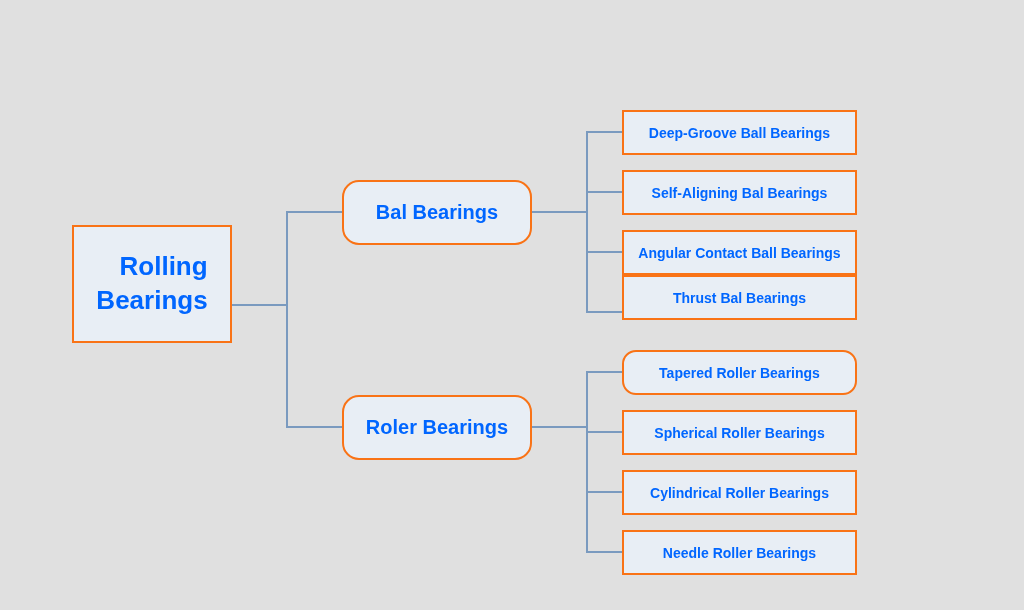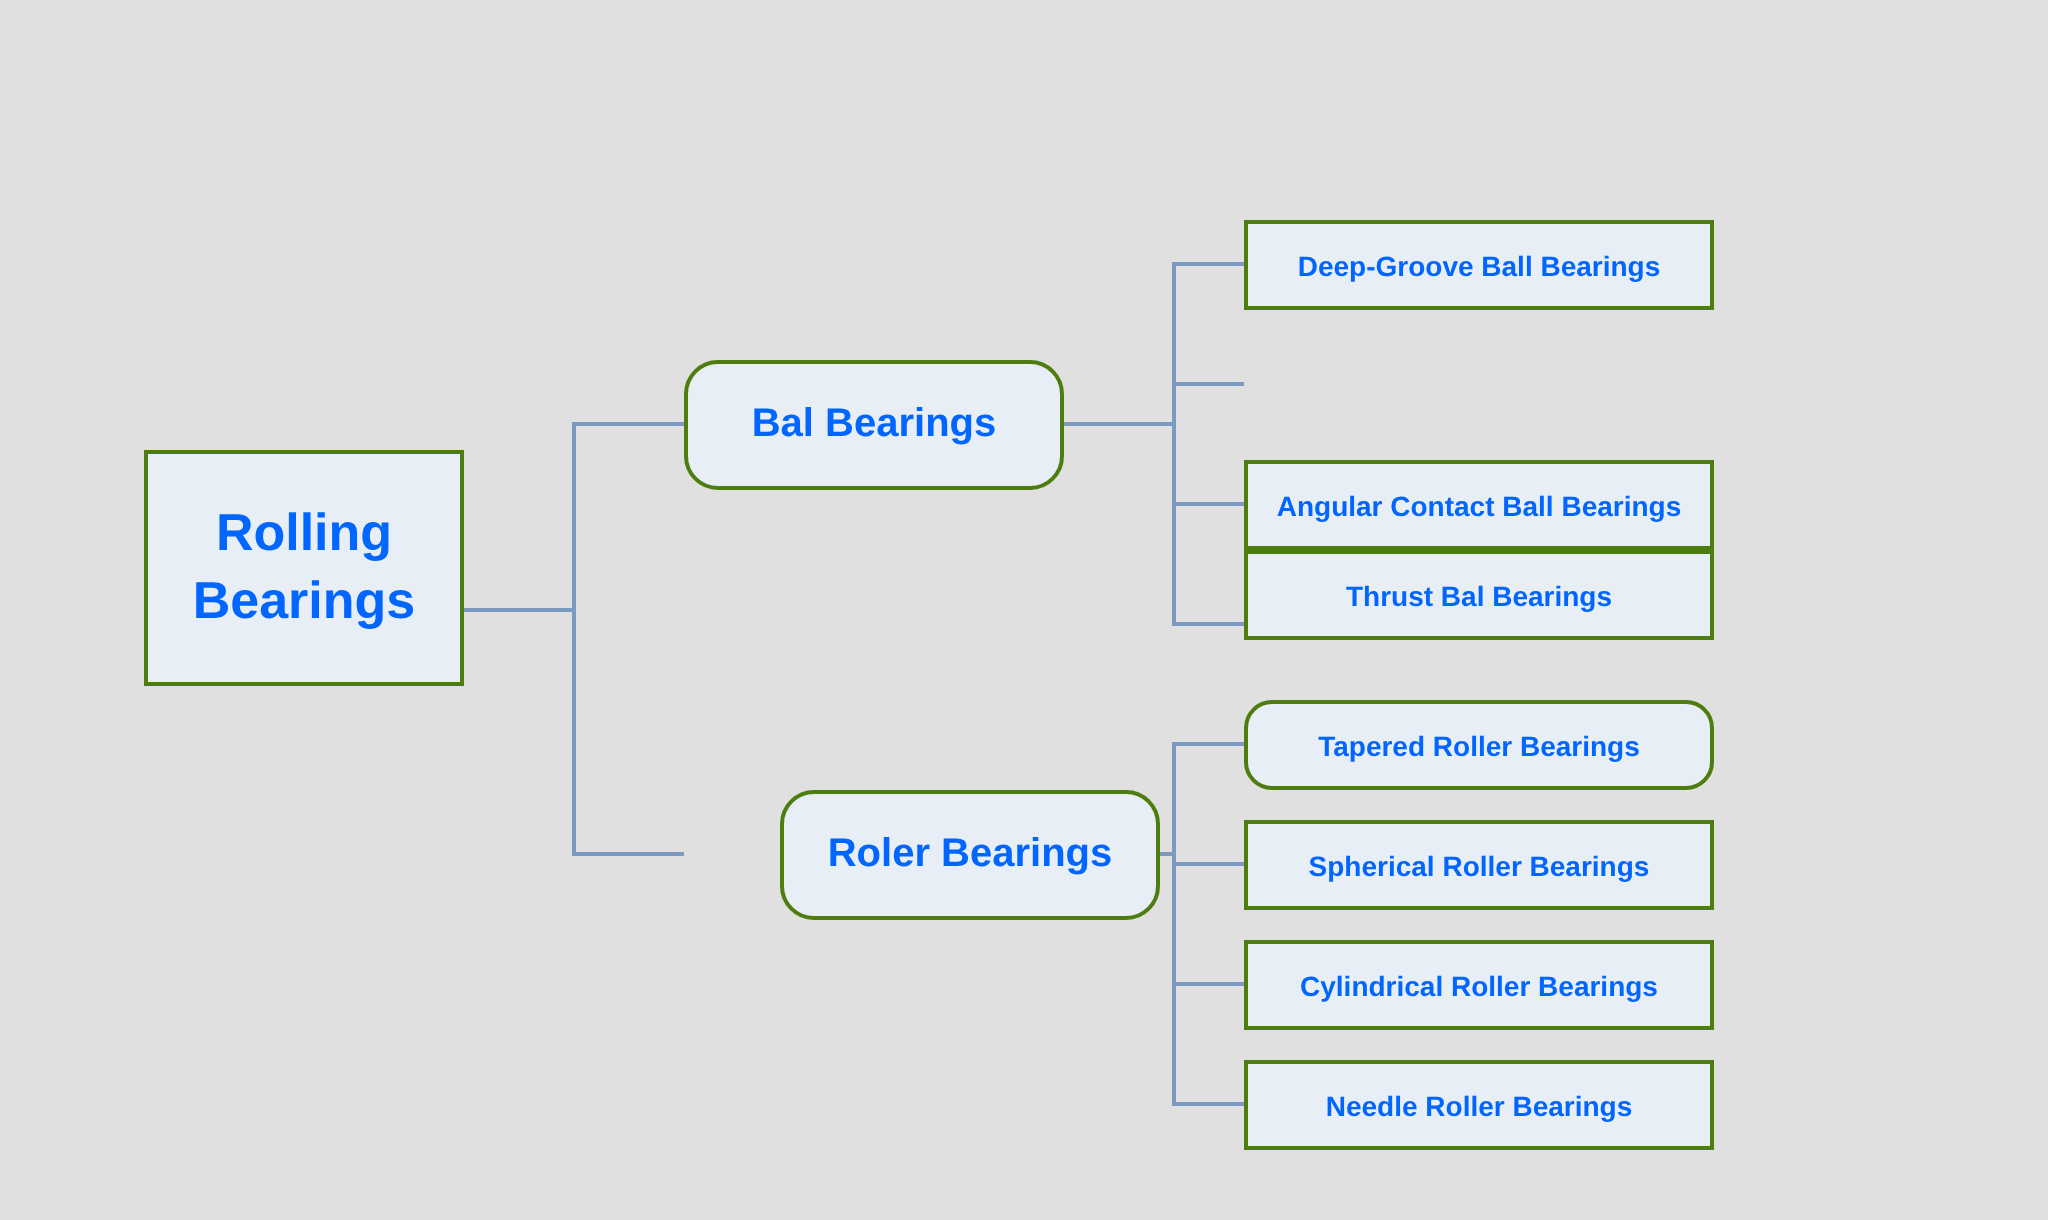--- a/index.html
+++ b/index.html
@@ -26,26 +26,26 @@
     
     .connectors {
       position: absolute;
       top: 0; left: 0;
       width: 100%; height: 100%;
       pointer-events: none;
     }
 
     .node-box {
       position: absolute;
-      border: 2px solid #4d7c0f;
+      border: 2px solid #f97316;
       background: #e8eef5;
       display: flex;
       align-items: center;
       justify-content: center;
-      text-align: center;
+      text-align: right;
       color: #0066ff;
       font-weight: bold;
     }
 
     .root-node {
       width: 160px;
       height: 118px;
       left: 40px;
       top: 205px;
       font-size: 26px;
@@ -60,21 +60,20 @@
     }
 
     .mid-bal {
       left: 310px;
       top: 160px;
     }
 
     .mid-rol {
       left: 310px;
       top: 375px;
-      margin-left: 48px;
     }
 
     .leaf-node {
       width: 235px;
       height: 45px;
       font-size: 14px;
       font-weight: bold;
     }
 
     
@@ -119,20 +118,23 @@
     <span>Bal Bearings</span>
   </div>
 
   <div class="node-box mid-node mid-rol">
     <span>Roler Bearings</span>
   </div>
 
   <div class="node-box leaf-node leaf-1">
     <span>Deep-Groove Ball Bearings</span>
   </div>
+  <div class="node-box leaf-node leaf-2">
+    <span>Self-Aligning Bal Bearings</span>
+  </div>
   <div class="node-box leaf-node leaf-3">
     <span>Angular Contact Ball Bearings</span>
   </div>
   <div class="node-box leaf-node leaf-4">
     <span>Thrust Bal Bearings</span>
   </div>
 
   <div class="node-box leaf-node leaf-5">
     <span>Tapered Roller Bearings</span>
   </div>

